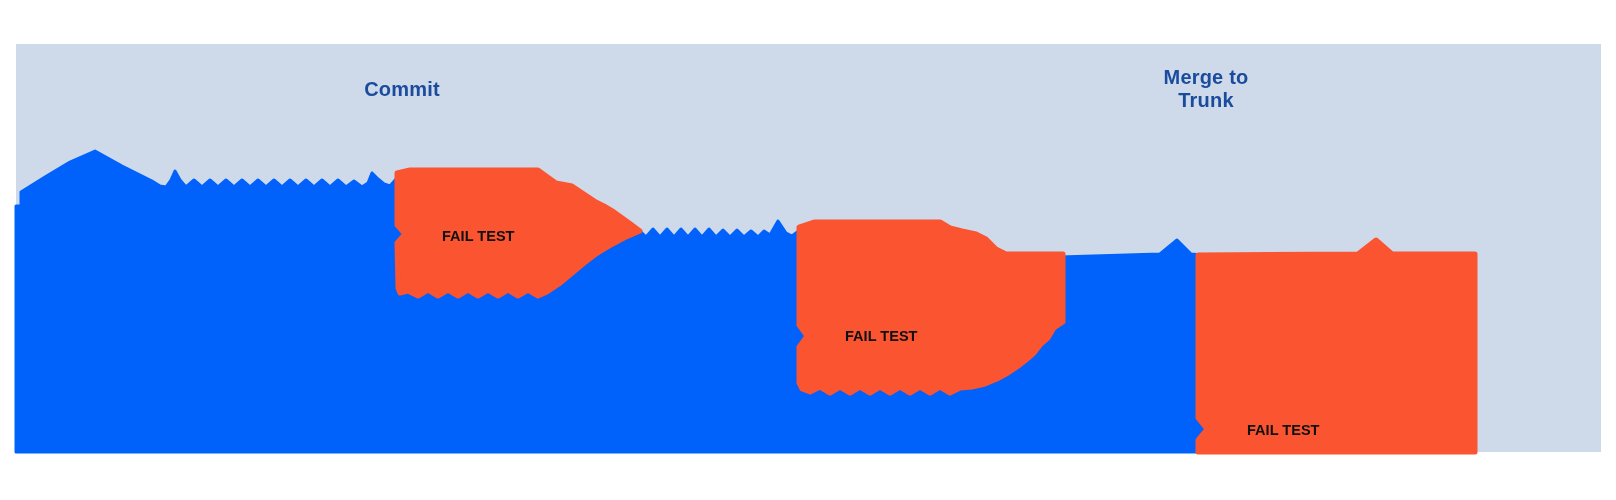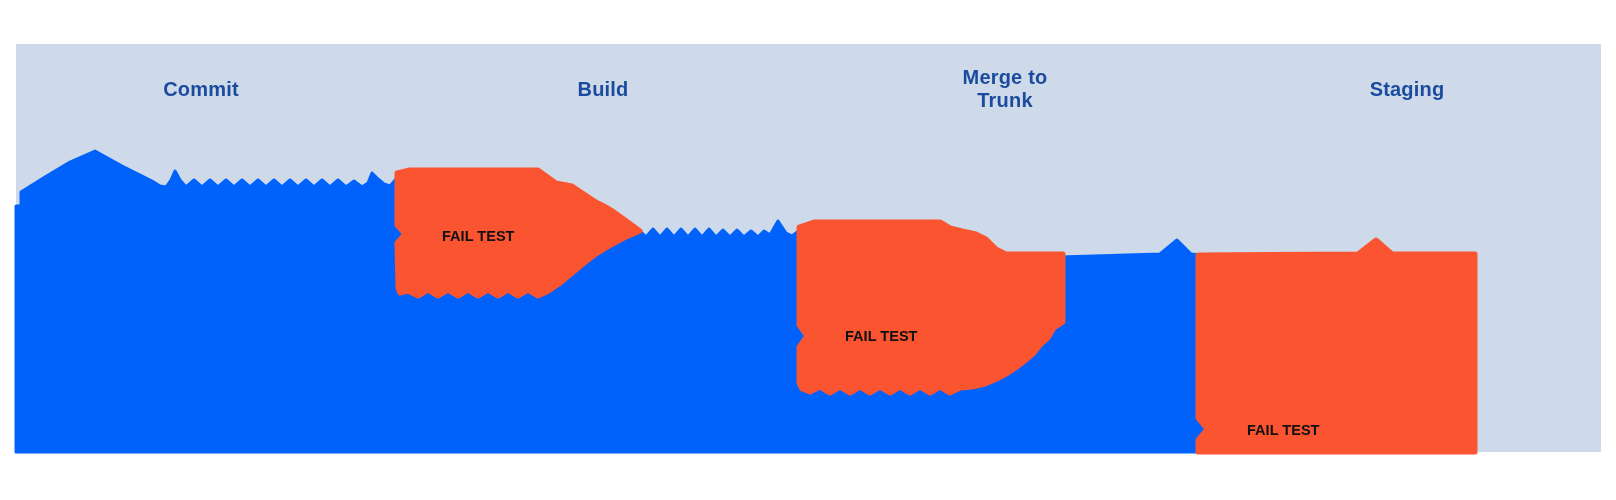--- a/index.html
+++ b/index.html
@@ -134,27 +134,21 @@
       M1198 255 L1358 254 L1376 240 L1392 254
       L1475 254 L1475 452 L1198 452
       L1198 440 L1207 429 L1198 418 Z"></path>
   </svg>
 
   <div class="stage-labels">
     <div class="stage">
         <span>Commit</span>
       </div>
     <div class="stage">
-        <span>Build</span>
-      </div>
-    <div class="stage">
         <span>Merge to Trunk</span>
-      </div>
-    <div class="stage">
-        <span>Staging</span>
       </div>
   </div>
 
   <div class="fail-label f1">FAIL TEST</div>
   <div class="fail-label f2">FAIL TEST</div>
   <div class="fail-label f3">FAIL TEST</div>
 
 </div>
 
 </body></html>

